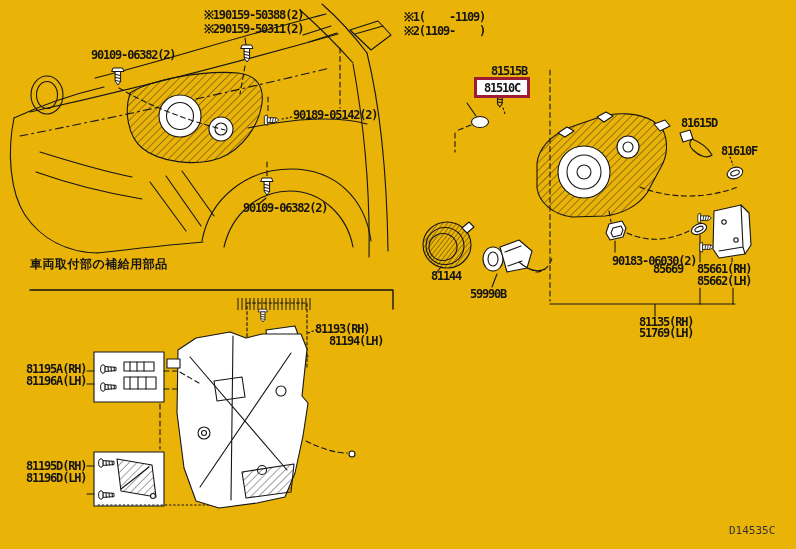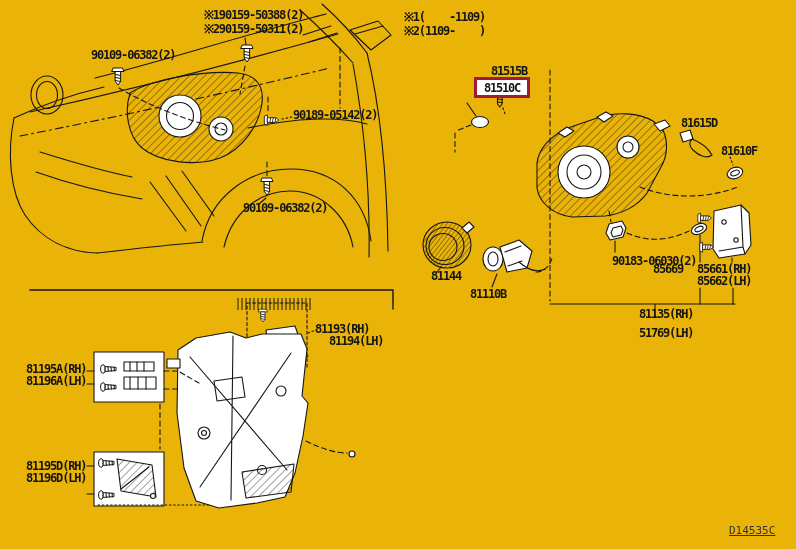--- a/index.html
+++ b/index.html
@@ -3,21 +3,21 @@
 <meta charset="utf-8">
 <style>
   html,body{margin:0;padding:0;background:#f2f2f2;}
   .canvas{position:relative;width:796px;height:549px;background:#eab308;overflow:hidden;
           font-family:"DejaVu Sans Mono",monospace;}
   svg.art{position:absolute;left:0;top:0;}
   .lbl{position:absolute;font:700 12px/13px "DejaVu Sans Mono",monospace;
        letter-spacing:-1.2px;color:var(--ink,#141414);white-space:pre;}
   .jp{font:700 12px/14px "DejaVu Sans",sans-serif;letter-spacing:0.5px;}
   .en{font:700 12px/13px "DejaVu Sans Mono",monospace;}
-  .code{font:400 11px/12px "DejaVu Sans Mono",monospace;letter-spacing:0;color:#333;text-decoration:underline;}
+  .code{font:400 11px/12px "DejaVu Sans Mono",monospace;letter-spacing:0;color:#333;}
   .hl{position:absolute;left:452px;top:77px;width:50px;height:15px;
       border:3.5px solid var(--hl,#9e1b34);background:#fff;display:flex;
       align-items:center;justify-content:center;
       font:700 12px "DejaVu Sans Mono",monospace;letter-spacing:-1.2px;
       color:var(--ink,#141414);cursor:pointer;margin-left:22px;}
 </style>
 </head>
 <body>
 
 <div class="canvas">
@@ -238,24 +238,25 @@
 <div class="hl">
   <span>81510C</span>
 </div>
 <span class="lbl" style="left:681px;top:117px">81615D</span>
 <span class="lbl" style="left:721px;top:145px">81610F</span>
 <span class="lbl" style="left:612px;top:255px">90183-06030(2)</span>
 <span class="lbl" style="left:653px;top:263px">85669</span>
 <span class="lbl" style="left:697px;top:263px">85661(RH)</span>
 <span class="lbl" style="left:697px;top:275px">85662(LH)</span>
 <span class="lbl" style="left:431px;top:270px">81144</span>
-<span class="lbl" style="left:470px;top:288px">81110B</span>
-<span class="lbl" style="left:639px;top:308px">81135(RH)</span>
+<span class="lbl" style="left:470px;top:288px">59990B</span>
+<span class="lbl" style="left:639px;top:316px">81135(RH)</span>
 <span class="lbl" style="left:639px;top:327px">51769(LH)</span>
 
+<span class="lbl jp" style="left:30px;top:257px">車両取付部の補給用部品</span>
 
 <span class="lbl" style="left:315px;top:323px">81193(RH)</span>
 <span class="lbl" style="left:329px;top:335px">81194(LH)</span>
 <span class="lbl" style="left:26px;top:363px">81195A(RH)</span>
 <span class="lbl" style="left:26px;top:375px">81196A(LH)</span>
 <span class="lbl" style="left:26px;top:460px">81195D(RH)</span>
 <span class="lbl" style="left:26px;top:472px">81196D(LH)</span>
 
 <span class="lbl code" style="left:729px;top:525px">D14535C</span>
 

